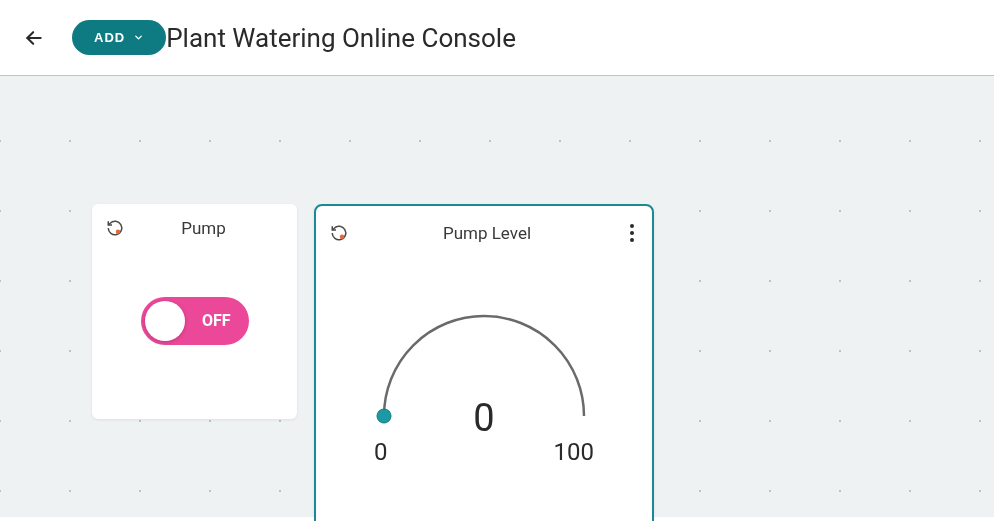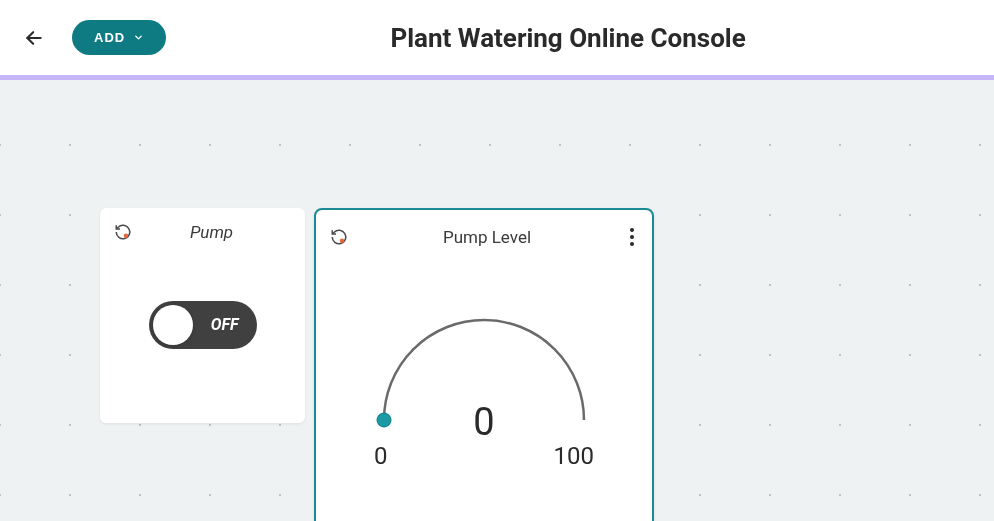--- a/index.html
+++ b/index.html
@@ -11,21 +11,21 @@
       font-family: -apple-system, BlinkMacSystemFont, 'Segoe UI', Roboto, sans-serif;
       background: #fff;
       width: 994px;
       height: 521px;
       overflow: hidden;
     }
     .header {
       display: flex;
       align-items: center;
       padding: 20px 24px;
-      border-bottom: 5px solid #c4b5fd;
+      border-bottom: 1px solid #c4b5fd;
       background: #fff;
     }
     .back-arrow {
       cursor: pointer;
       margin-right: 28px;
       display: flex;
       align-items: center;
     }
     .add-button {
       background: #0e7b83;
@@ -39,24 +39,24 @@
       cursor: pointer;
       display: flex;
       align-items: center;
       gap: 8px;
     }
     .add-button .chevron {
       display: inline-flex;
     }
     .title {
       flex: 1;
-      text-align: center;
+      text-align: left;
       font-size: 26px;
       color: #2a2a2a;
-      font-weight: 700;
+      font-weight: 400;
     }
     .canvas {
       background: #eef2f3;
       height: calc(100% - 80px);
       position: relative;
       padding: 50px 0 0 100px;
     }
     .grid-dots {
       position: absolute;
       inset: 0;
@@ -69,25 +69,24 @@
       background: #fff;
       border-radius: 6px;
       position: absolute;
       box-shadow: 0 1px 3px rgba(0,0,0,0.08);
     }
     .widget.selected {
       border: 2px solid #1b8a94;
       border-radius: 8px;
     }
     .widget-pump {
-      left: 100px;
+      left: 92px;
       top: 128px;
       width: 205px;
       height: 215px;
-      font-style: italic;
     }
     .widget-gauge {
       left: 314px;
       top: 128px;
       width: 340px;
       height: 348px;
     }
     .widget-header {
       display: flex;
       align-items: center;
@@ -122,21 +121,21 @@
     }
     .pump-body {
       display: flex;
       justify-content: center;
       align-items: center;
       height: calc(100% - 50px);
     }
     .toggle {
       width: 108px;
       height: 48px;
-      background: #404040;
+      background: #ec4899;
       border-radius: 26px;
       position: relative;
       cursor: pointer;
       display: flex;
       align-items: center;
     }
     .toggle-knob {
       width: 40px;
       height: 40px;
       background: #fff;

